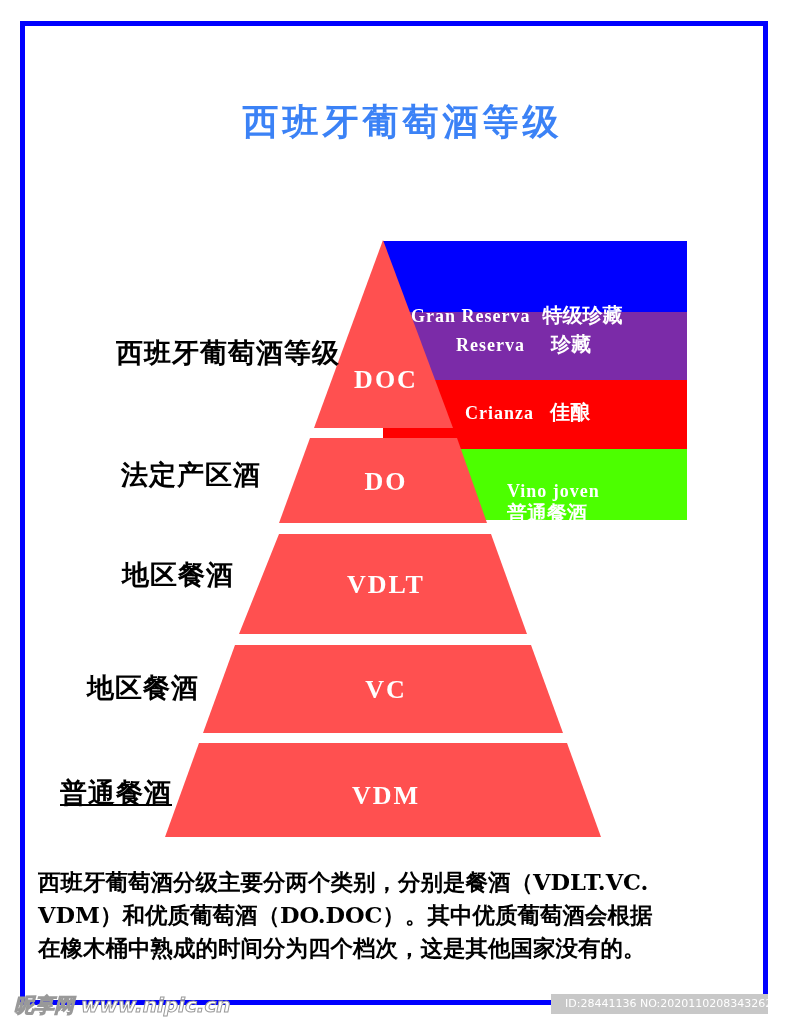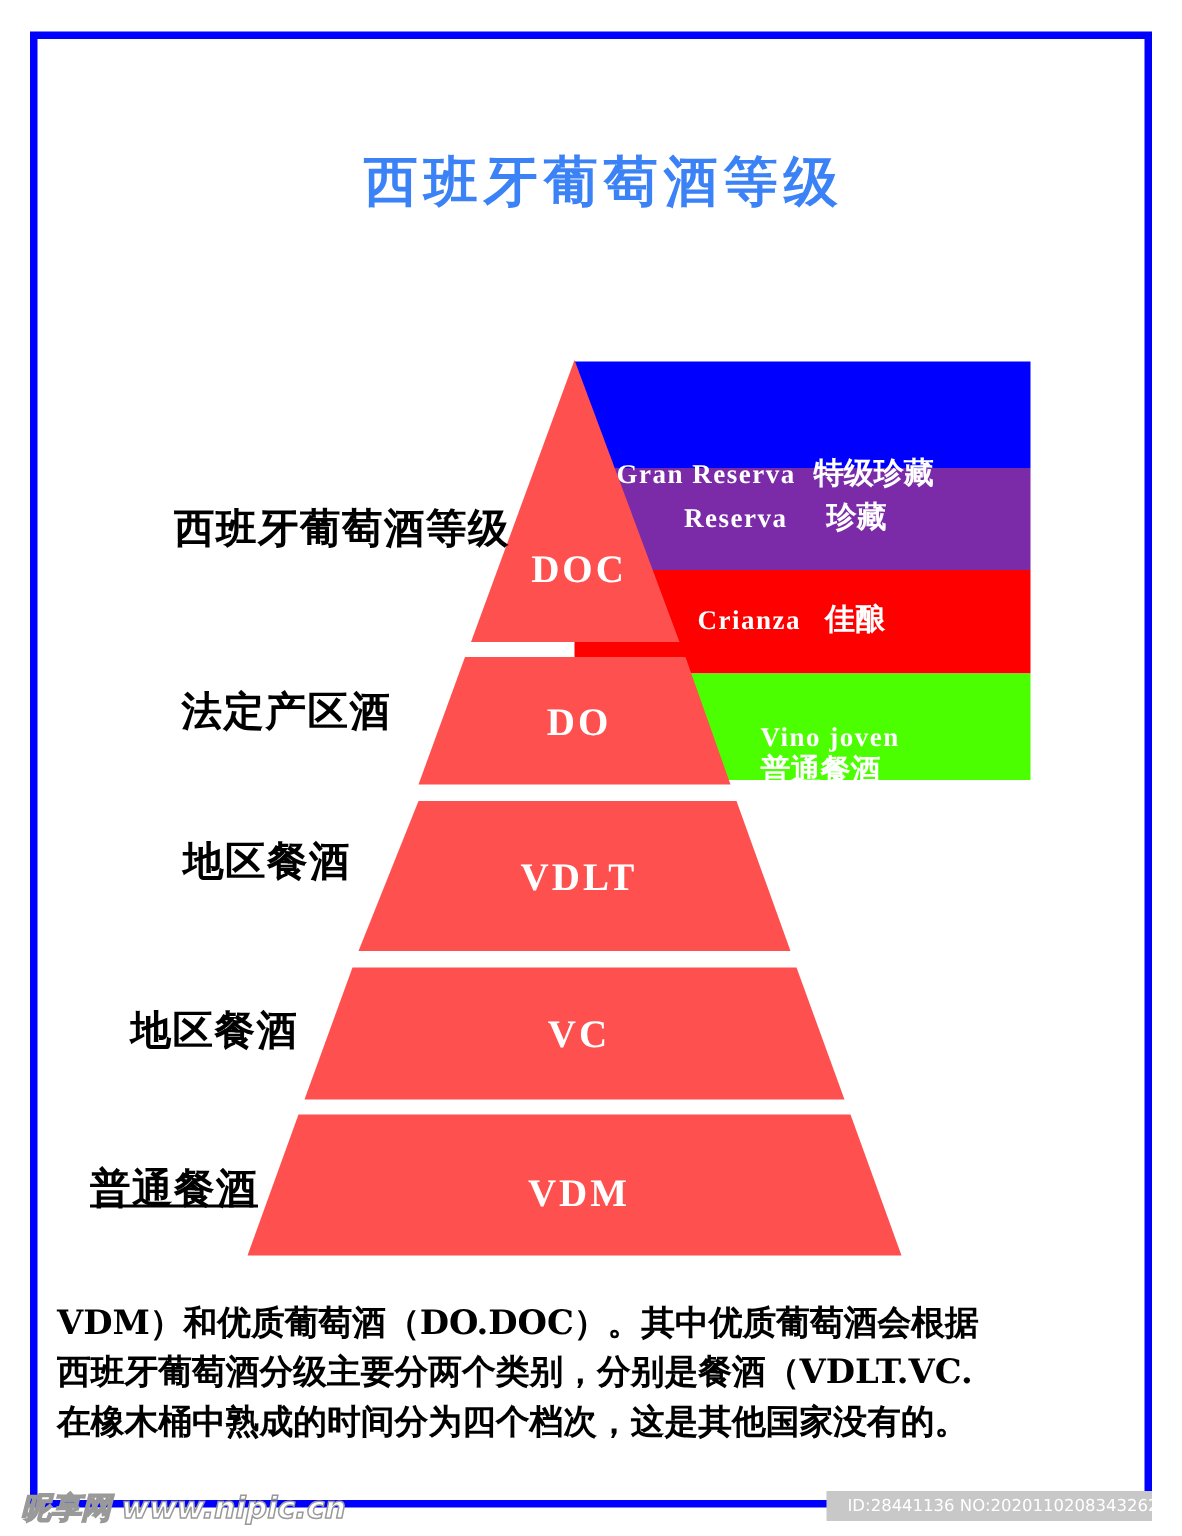--- a/index.html
+++ b/index.html
@@ -61,19 +61,19 @@
 <div class="age-text" style="left:465px; top:401px;">
   <span class="age-en">Crianza</span>
   <span class="age-zh" style="margin-left:12px;">佳酿</span>
 </div>
 <div class="age-text" style="left:507px; top:480px;">
   <div class="age-en">Vino joven</div>
   <div class="age-zh">普通餐酒</div>
 </div>
 
 <div class="desc">
+  <div>西班牙葡萄酒分级主要分两个类别，分别是餐酒（VDLT.VC.</div>
   <div>VDM）和优质葡萄酒（DO.DOC）。其中优质葡萄酒会根据</div>
-  <div>西班牙葡萄酒分级主要分两个类别，分别是餐酒（VDLT.VC.</div>
   <div>在橡木桶中熟成的时间分为四个档次，这是其他国家没有的。</div>
 </div>
 
 <div class="wm-left">昵享网 www.nipic.cn</div>
 <div class="wm-right">ID:28441136 NO:20201102083432623086</div>
 
 </body></html>

